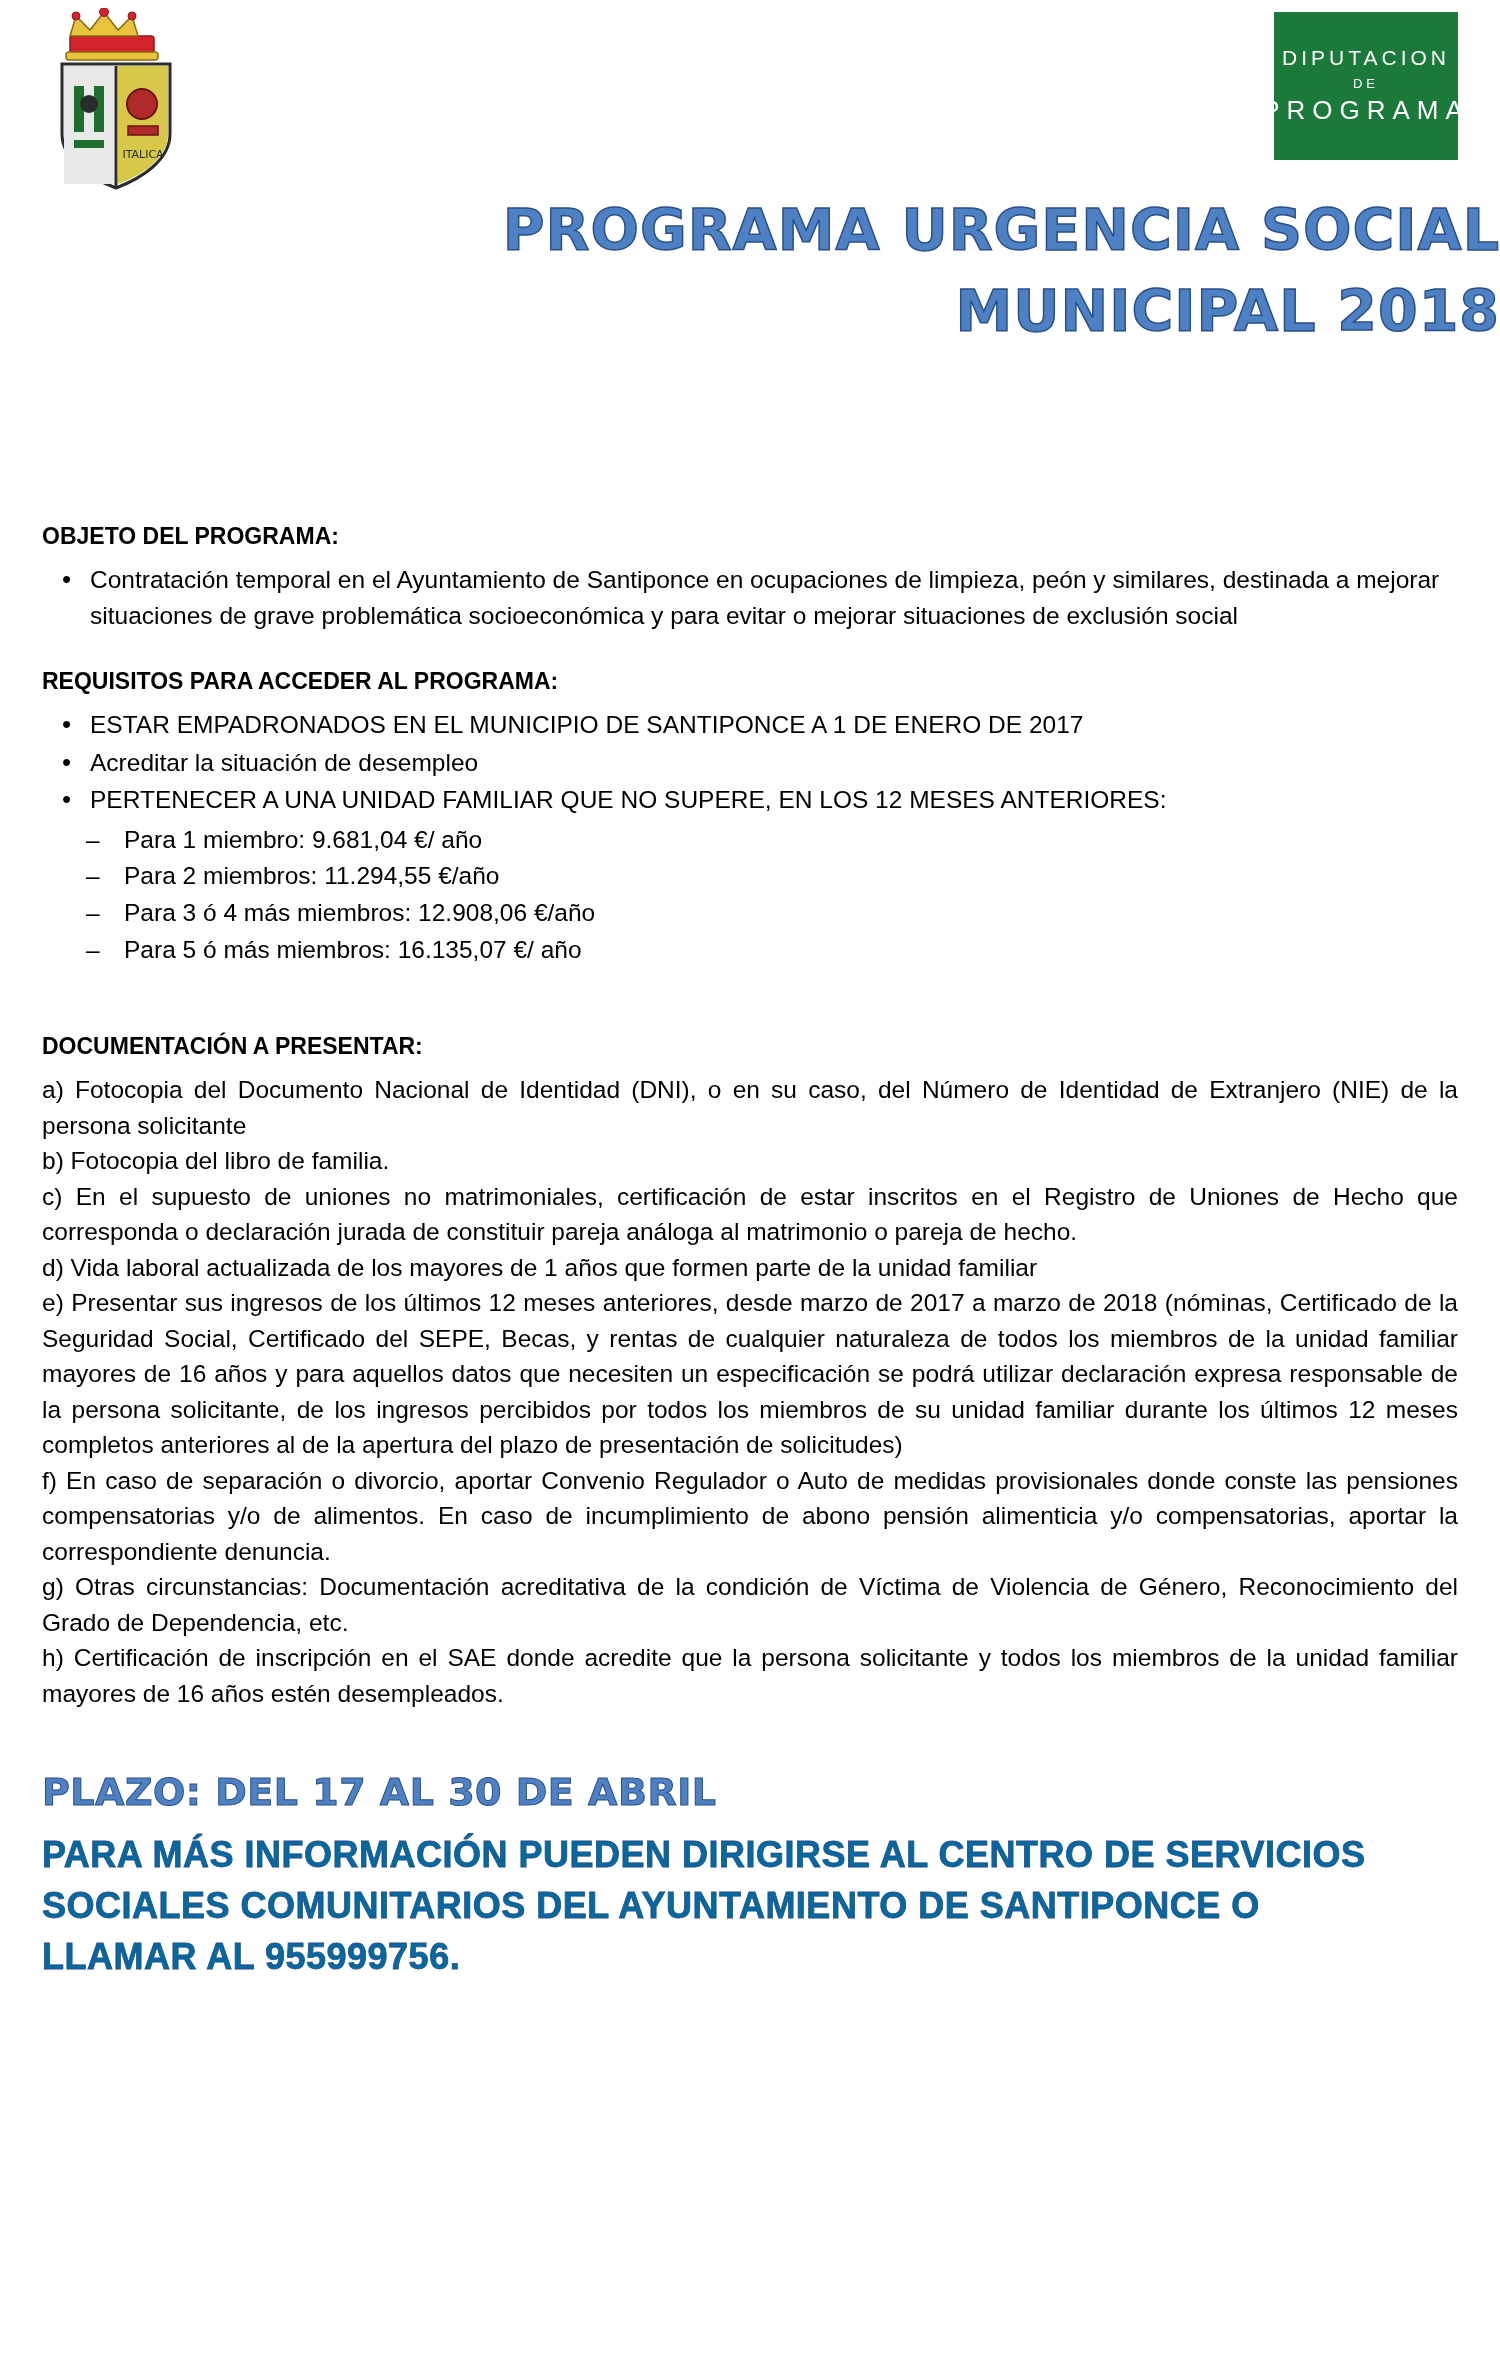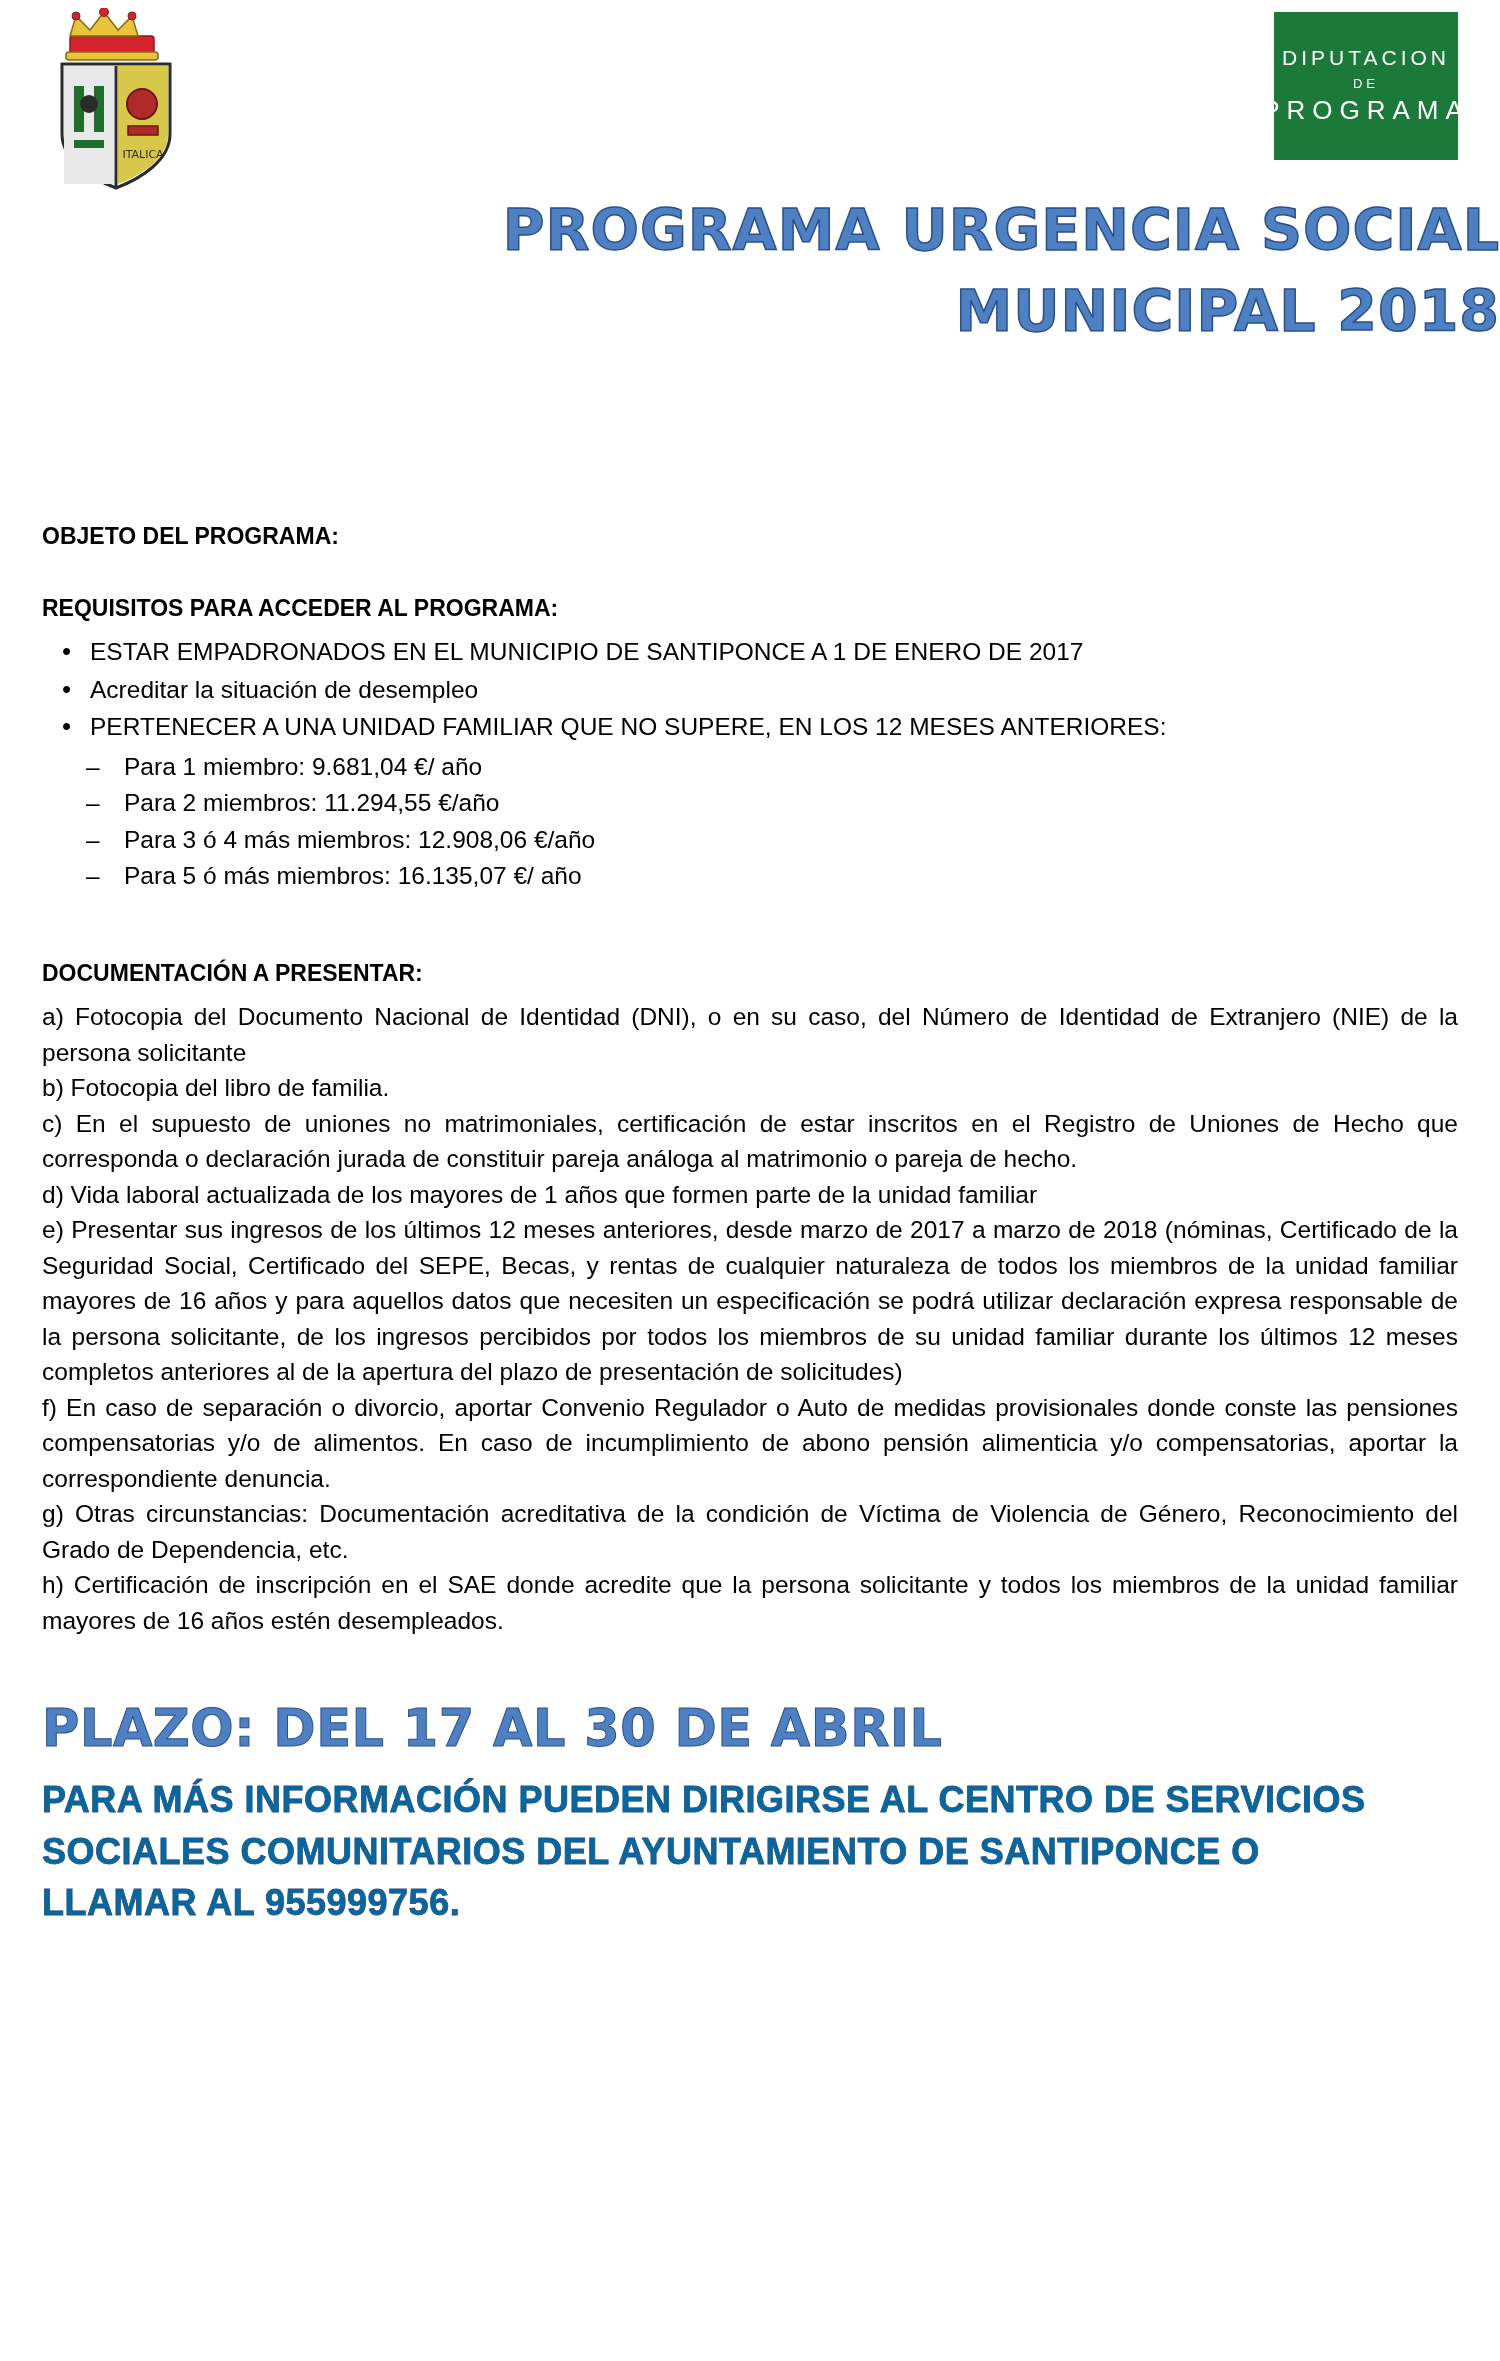--- a/index.html
+++ b/index.html
@@ -147,21 +147,21 @@
     margin: 0;
   }
 
   
   .footer {
     margin-top: 54px;
   }
   .plazo {
     font-family: "DejaVu Sans", sans-serif;
     font-weight: bold;
-    font-size: 51px;
+    font-size: 38px;
     color: #4e81c4;
     -webkit-text-stroke: 1px #2b4f87;
     letter-spacing: 0.5px;
     margin-bottom: 8px;
   }
   .info {
     font-family: Liberation Sans, sans-serif;
     font-weight: bold;
     font-size: 36px;
     color: #0369a1;
@@ -216,20 +216,23 @@
   </div>
 
   <div class="title-block">
     <div class="title-line">PROGRAMA URGENCIA SOCIAL</div>
     <div class="title-line">MUNICIPAL 2018</div>
   </div>
 
   <div class="content">
 
     <h2 class="section">OBJETO DEL PROGRAMA:</h2>
+    <ul class="bullets objeto-list">
+      <li>Contratación temporal en el Ayuntamiento de Santiponce en ocupaciones de limpieza, peón y similares, destinada  a mejorar situaciones de grave problemática socioeconómica y para evitar o mejorar situaciones de exclusión social</li>
+    </ul>
 
     <div class="gap-lg"></div>
 
     <h2 class="section">REQUISITOS PARA ACCEDER AL PROGRAMA:</h2>
     <ul class="bullets req-list">
       <li>ESTAR EMPADRONADOS EN EL MUNICIPIO DE SANTIPONCE A 1 DE ENERO DE 2017</li>
       <li>Acreditar la situación de desempleo</li>
       <li class="justify">PERTENECER A UNA UNIDAD FAMILIAR QUE NO SUPERE, EN LOS 12 MESES ANTERIORES:</li>
     </ul>
     <ul class="dashes req-list">

